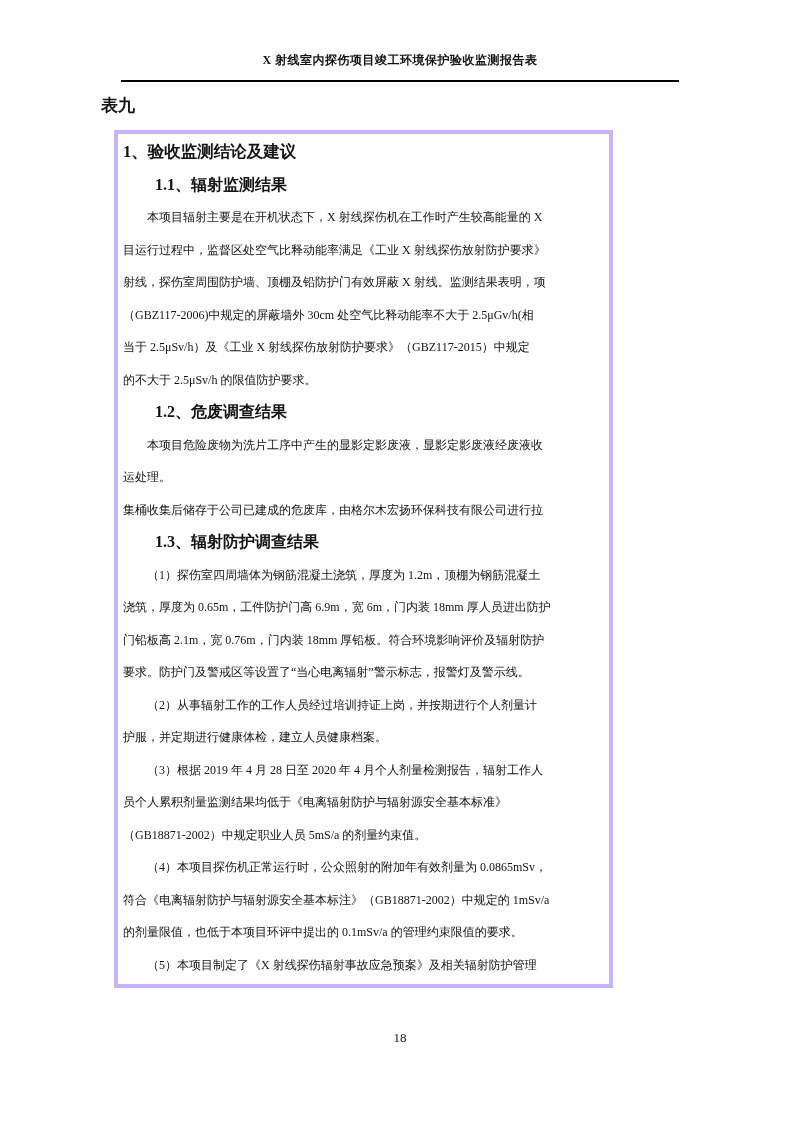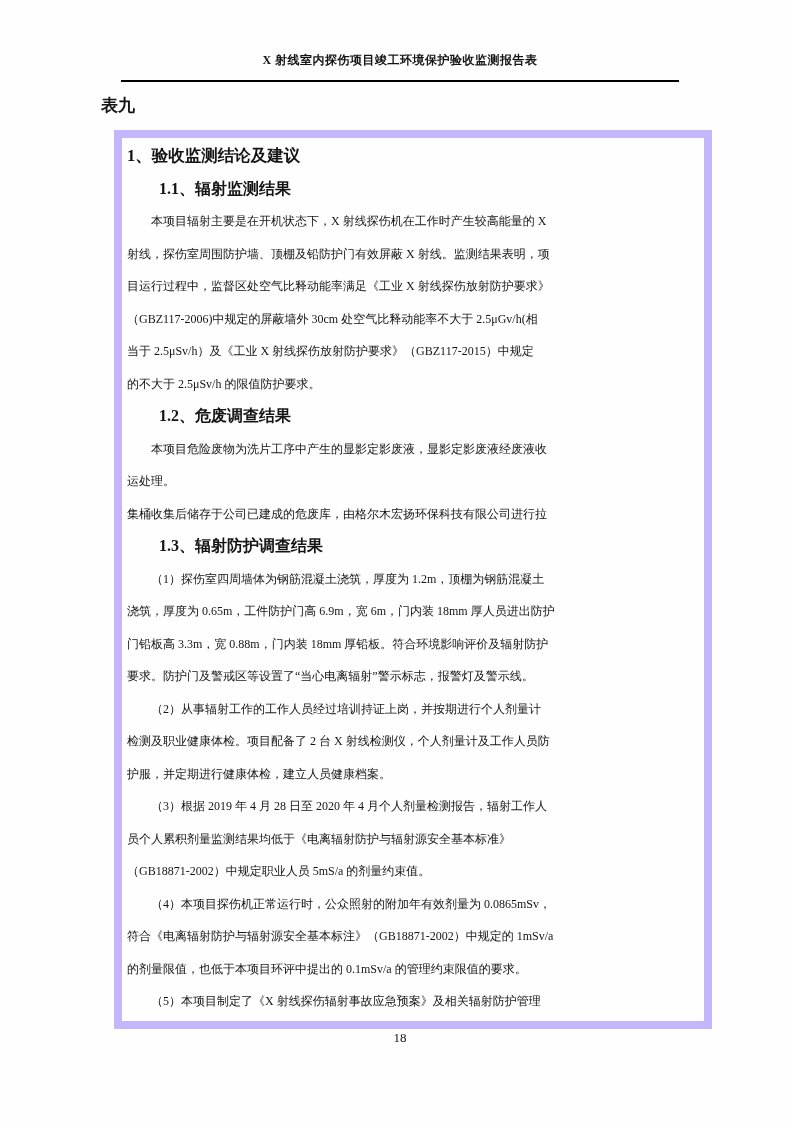--- a/index.html
+++ b/index.html
@@ -39,23 +39,23 @@
     position: absolute;
     top: 94px;
     left: 101px;
     font-size: 17px;
     font-weight: bold;
   }
   .content-box {
     position: absolute;
     top: 130px;
     left: 114px;
-    width: 598px;
+    width: 499px;
     box-sizing: border-box;
-    border: 8px solid #c4b5fd;
+    border: 4px solid #c4b5fd;
     padding: 2px 4px 3px 5px;
     background: transparent;
   }
   .line {
     font-size: 12px;
     line-height: 32.5px;
     white-space: pre;
     overflow: hidden;
   }
   .line.section-heading {
@@ -84,36 +84,35 @@
 
   <div class="header-rule"></div>
 
   <div class="table-label">表九</div>
 
   <div class="content-box">
     <div>
         <div class="line section-heading">1、验收监测结论及建议</div>
         <div class="line sub-heading">　　1.1、辐射监测结果</div>
         <div class="line body">　　本项目辐射主要是在开机状态下，X 射线探伤机在工作时产生较高能量的 X</div>
+        <div class="line body">目运行过程中，监督区处空气比释动能率满足《工业 X 射线探伤放射防护要求》</div>
         <div class="line body">射线，探伤室周围防护墙、顶棚及铅防护门有效屏蔽 X 射线。监测结果表明，项</div>
-        <div class="line body">目运行过程中，监督区处空气比释动能率满足《工业 X 射线探伤放射防护要求》</div>
         <div class="line body">（GBZ117-2006)中规定的屏蔽墙外 30cm 处空气比释动能率不大于 2.5μGv/h(相</div>
         <div class="line body">当于 2.5μSv/h）及《工业 X 射线探伤放射防护要求》（GBZ117-2015）中规定</div>
         <div class="line body">的不大于 2.5μSv/h 的限值防护要求。</div>
         <div class="line sub-heading">　　1.2、危废调查结果</div>
         <div class="line body">　　本项目危险废物为洗片工序中产生的显影定影废液，显影定影废液经废液收</div>
         <div class="line body">运处理。</div>
         <div class="line body">集桶收集后储存于公司已建成的危废库，由格尔木宏扬环保科技有限公司进行拉</div>
         <div class="line sub-heading">　　1.3、辐射防护调查结果</div>
         <div class="line body">　　（1）探伤室四周墙体为钢筋混凝土浇筑，厚度为 1.2m，顶棚为钢筋混凝土</div>
         <div class="line body">浇筑，厚度为 0.65m，工件防护门高 6.9m，宽 6m，门内装 18mm 厚人员进出防护</div>
-        <div class="line body">门铅板高 3.3m，宽 0.88m，门内装 18mm 厚铅板。符合环境影响评价及辐射防护</div>
+        <div class="line body">门铅板高 2.1m，宽 0.76m，门内装 18mm 厚铅板。符合环境影响评价及辐射防护</div>
         <div class="line body">要求。防护门及警戒区等设置了“当心电离辐射”警示标志，报警灯及警示线。</div>
         <div class="line body">　　（2）从事辐射工作的工作人员经过培训持证上岗，并按期进行个人剂量计</div>
-        <div class="line body">检测及职业健康体检。项目配备了 2 台 X 射线检测仪，个人剂量计及工作人员防</div>
         <div class="line body">护服，并定期进行健康体检，建立人员健康档案。</div>
         <div class="line body">　　（3）根据 2019 年 4 月 28 日至 2020 年 4 月个人剂量检测报告，辐射工作人</div>
         <div class="line body">员个人累积剂量监测结果均低于《电离辐射防护与辐射源安全基本标准》</div>
         <div class="line body">（GB18871-2002）中规定职业人员 5mS/a 的剂量约束值。</div>
         <div class="line body">　　（4）本项目探伤机正常运行时，公众照射的附加年有效剂量为 0.0865mSv，</div>
         <div class="line body">符合《电离辐射防护与辐射源安全基本标注》（GB18871-2002）中规定的 1mSv/a</div>
         <div class="line body">的剂量限值，也低于本项目环评中提出的 0.1mSv/a 的管理约束限值的要求。</div>
         <div class="line body">　　（5）本项目制定了《X 射线探伤辐射事故应急预案》及相关辐射防护管理</div>
       </div>
   </div>

